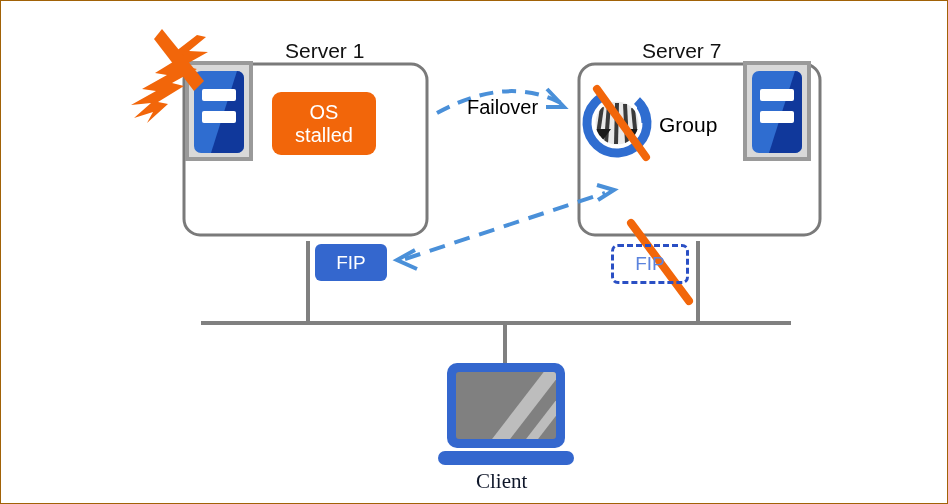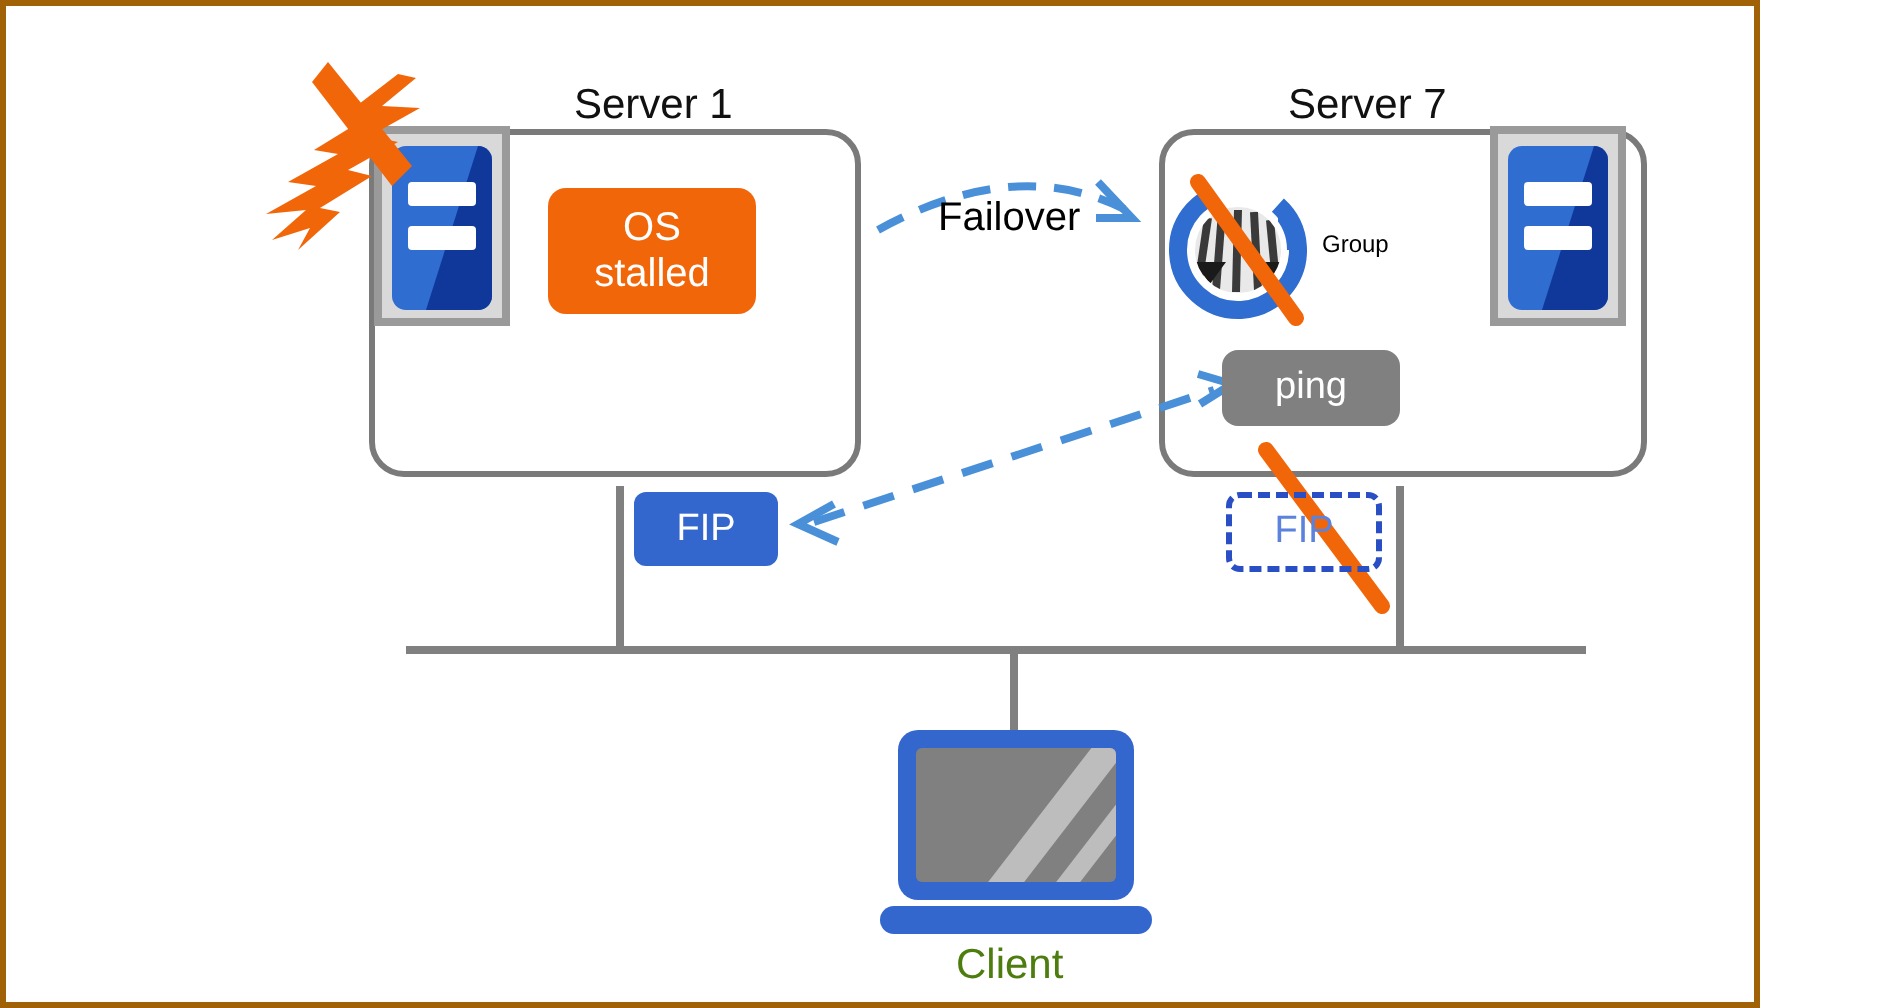--- a/index.html
+++ b/index.html
@@ -6,24 +6,24 @@
   html, body {
     margin: 0;
     padding: 0;
     background: #ffffff;
   }
   body {
     font-family: "Liberation Sans", sans-serif;
   }
   #canvas {
     position: relative;
-    width: 880px;
+    width: 948px;
     height: 504px;
     background: #ffffff;
-    border: 3px solid #a16207;
+    border: 1px solid #a16207;
     box-sizing: border-box;
     overflow: hidden;
   }
   #svg-layer {
     position: absolute;
     left: 0;
     top: 0;
     width: 948px;
     height: 504px;
   }
@@ -83,27 +83,28 @@
     color: #5b83dd;
     font-size: 19px;
     display: flex;
     align-items: center;
     justify-content: center;
     box-sizing: border-box;
     font-family: "Liberation Sans", sans-serif;
   }
   .group-label {
     position: absolute;
-    font-size: 12px;
+    font-size: 21px;
     color: #000000;
   }
   .client-label {
     position: absolute;
     font-size: 21px;
-    color: #4d7c0f;
+    color: #0f172a;
+    font-family: Liberation Serif, serif;
   }
   .failover-label {
     position: absolute;
     font-size: 20px;
     color: #000000;
     margin-top: 41px;
   }
 </style>
 </head>
 <body>
@@ -218,23 +219,20 @@
 
   <div class="failover-label" style="left:466px; top:54px;">Failover</div>
 
   <div class="os-box" style="left:271px; top:91px; width:104px; height:63px;">
     <span>OS</span>
     <span>stalled</span>
   </div>
 
   <div class="group-label" style="left:658px; top:112px;">Group</div>
 
-  <div class="ping-box" style="left:608px; top:172px; width:89px; height:38px;">
-    <span>ping</span>
-  </div>
 
   <div class="fip-box" style="left:314px; top:243px; width:72px; height:37px;">
     <span>FIP</span>
   </div>
 
   <div class="fip-box-ghost" style="left:610px; top:243px; width:78px; height:40px;">
     <span>FIP</span>
   </div>
 
   <div class="client-label" style="left:475px; top:468px;">Client</div>

